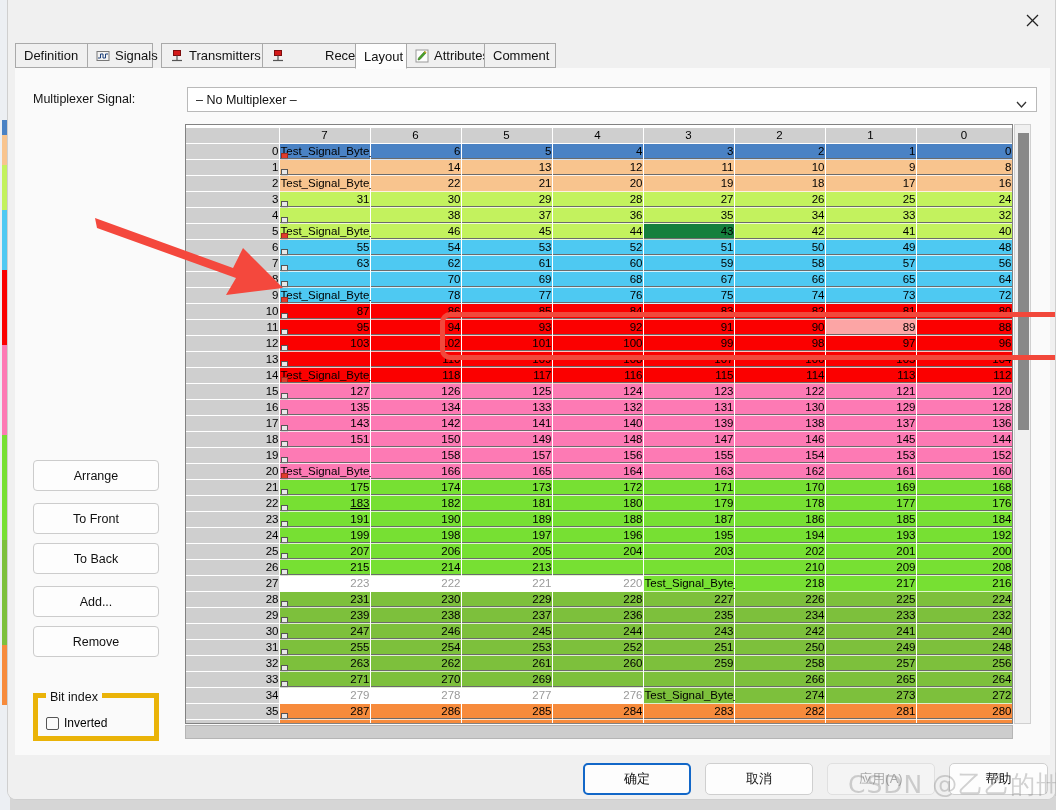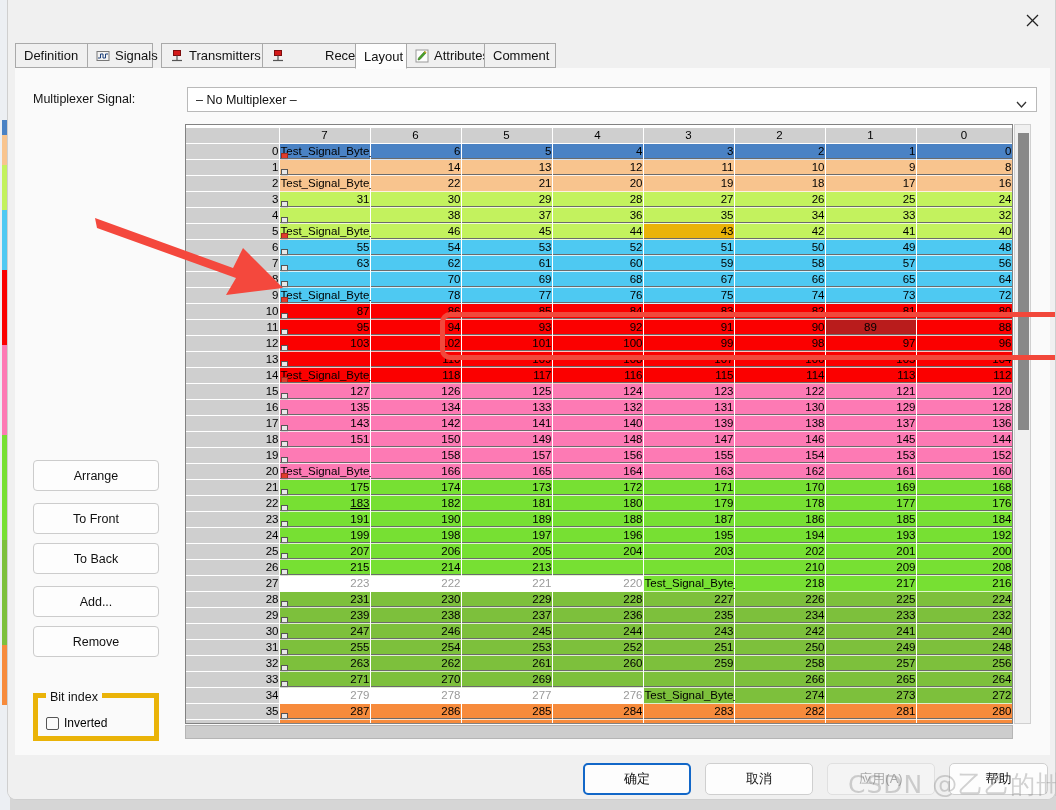--- a/index.html
+++ b/index.html
@@ -413,21 +413,21 @@
                 <td class="rowhdr">5</td>
                 <td class="cell named" style="background: rgb(195, 242, 94);">
                   <span class="sig">Test_Signal_Byte_03_05</span>
                   <span class="handle red"></span>
                   <span class="sigbar"></span>
                   <span class="rowline"></span>
                 </td>
                 <td class="cell" style="background: rgb(195, 242, 94);">46<span class="sigbar"></span><span class="rowline"></span></td>
                 <td class="cell" style="background: rgb(195, 242, 94);">45<span class="sigbar"></span><span class="rowline"></span></td>
                 <td class="cell" style="background: rgb(195, 242, 94);">44<span class="sigbar"></span><span class="rowline"></span></td>
-                <td class="cell" style="background: #eab308; margin-left: 48px;">43<span class="sigbar"></span><span class="rowline"></span></td>
+                <td class="cell" style="background: #15803d; margin-left: 48px;">43<span class="sigbar"></span><span class="rowline"></span></td>
                 <td class="cell" style="background: rgb(195, 242, 94);">42<span class="sigbar"></span><span class="rowline"></span></td>
                 <td class="cell" style="background: rgb(195, 242, 94);">41<span class="sigbar"></span><span class="rowline"></span></td>
                 <td class="cell" style="background: rgb(195, 242, 94);">40<span class="sigbar"></span><span class="rowline"></span></td>
               </tr>
               <tr>
                 <td class="rowhdr">6</td>
                 <td class="cell" style="background: rgb(78, 201, 242);">55<span class="handle"></span><span class="sigbar"></span><span class="rowline"></span></td>
                 <td class="cell" style="background: rgb(78, 201, 242);">54<span class="sigbar"></span><span class="rowline"></span></td>
                 <td class="cell" style="background: rgb(78, 201, 242);">53<span class="sigbar"></span><span class="rowline"></span></td>
                 <td class="cell" style="background: rgb(78, 201, 242);">52<span class="sigbar"></span><span class="rowline"></span></td>
@@ -490,21 +490,21 @@
                 <td class="cell" style="background: rgb(251, 0, 0);">80<span class="sigbar"></span><span class="rowline"></span></td>
               </tr>
               <tr>
                 <td class="rowhdr">11</td>
                 <td class="cell" style="background: rgb(251, 0, 0);">95<span class="handle"></span><span class="sigbar"></span><span class="rowline"></span></td>
                 <td class="cell" style="background: rgb(251, 0, 0);">94<span class="sigbar"></span><span class="rowline"></span></td>
                 <td class="cell" style="background: rgb(251, 0, 0);">93<span class="sigbar"></span><span class="rowline"></span></td>
                 <td class="cell" style="background: rgb(251, 0, 0);">92<span class="sigbar"></span><span class="rowline"></span></td>
                 <td class="cell" style="background: rgb(251, 0, 0);">91<span class="sigbar"></span><span class="rowline"></span></td>
                 <td class="cell" style="background: rgb(251, 0, 0);">90<span class="sigbar"></span><span class="rowline"></span></td>
-                <td class="cell" style="background: #b91c1c; text-align: center;">89<span class="sigbar"></span><span class="rowline"></span></td>
+                <td class="cell" style="background: #fca5a5;">89<span class="sigbar"></span><span class="rowline"></span></td>
                 <td class="cell" style="background: rgb(251, 0, 0);">88<span class="sigbar"></span><span class="rowline"></span></td>
               </tr>
               <tr>
                 <td class="rowhdr">12</td>
                 <td class="cell" style="background: rgb(251, 0, 0);">103<span class="handle"></span><span class="sigbar"></span><span class="rowline"></span></td>
                 <td class="cell" style="background: rgb(251, 0, 0);">102<span class="sigbar"></span><span class="rowline"></span></td>
                 <td class="cell" style="background: rgb(251, 0, 0);">101<span class="sigbar"></span><span class="rowline"></span></td>
                 <td class="cell" style="background: rgb(251, 0, 0);">100<span class="sigbar"></span><span class="rowline"></span></td>
                 <td class="cell" style="background: rgb(251, 0, 0);">99<span class="sigbar"></span><span class="rowline"></span></td>
                 <td class="cell" style="background: rgb(251, 0, 0);">98<span class="sigbar"></span><span class="rowline"></span></td>

